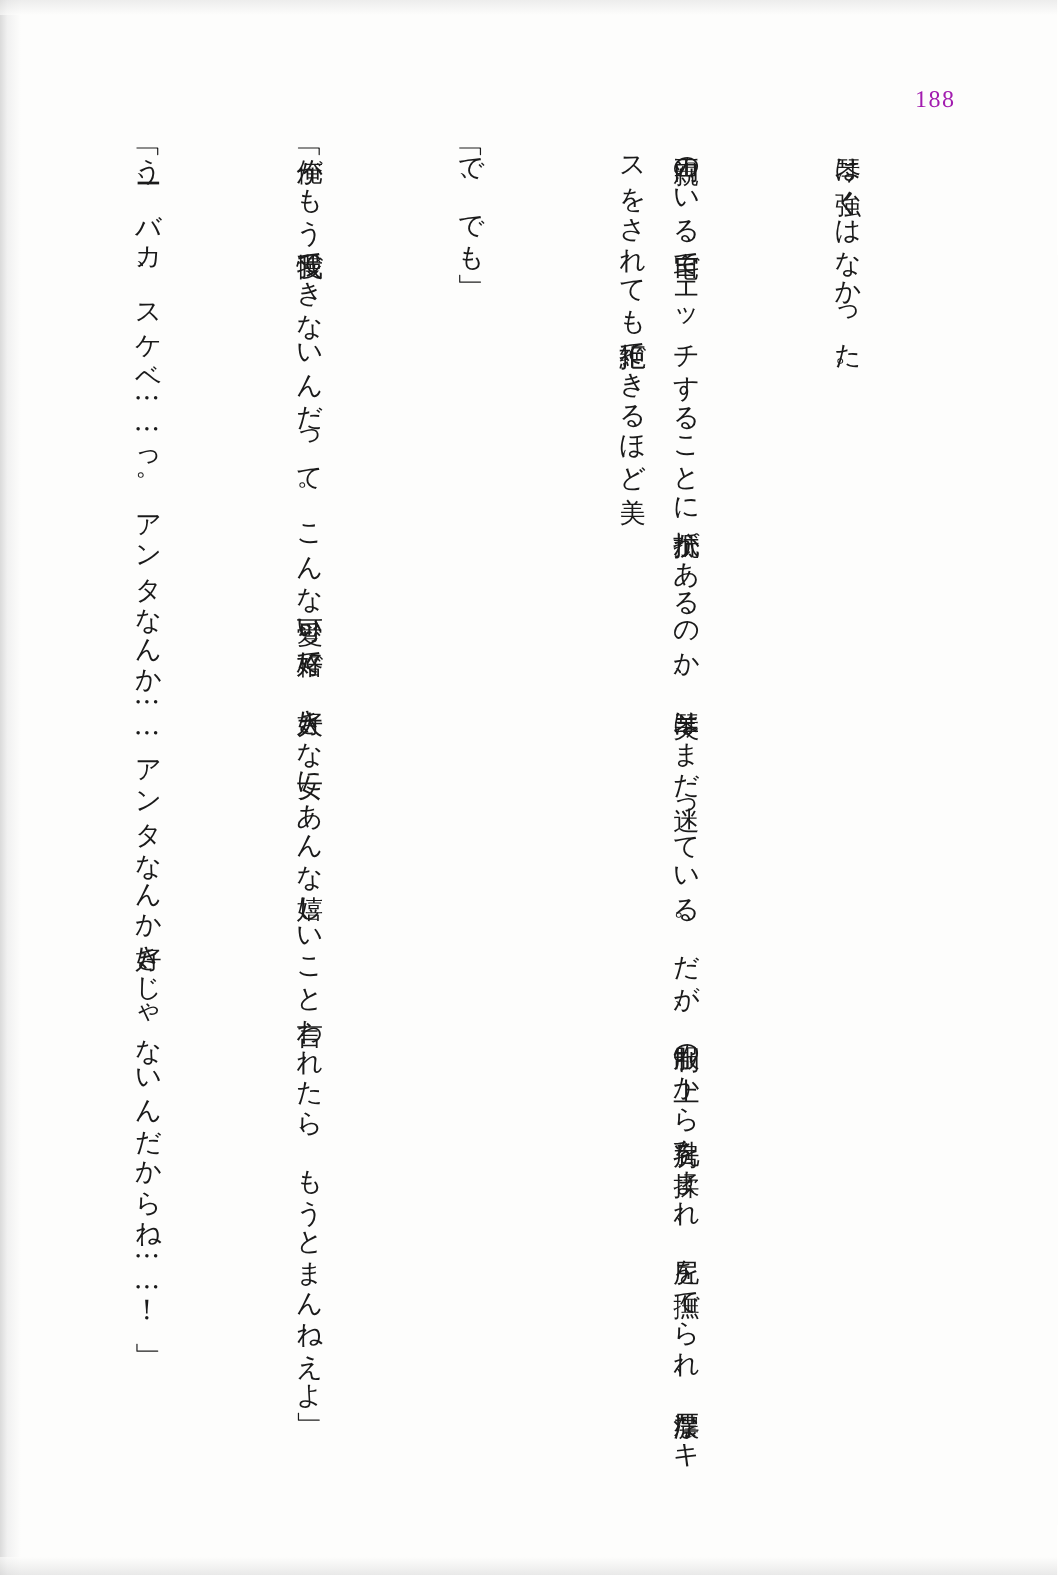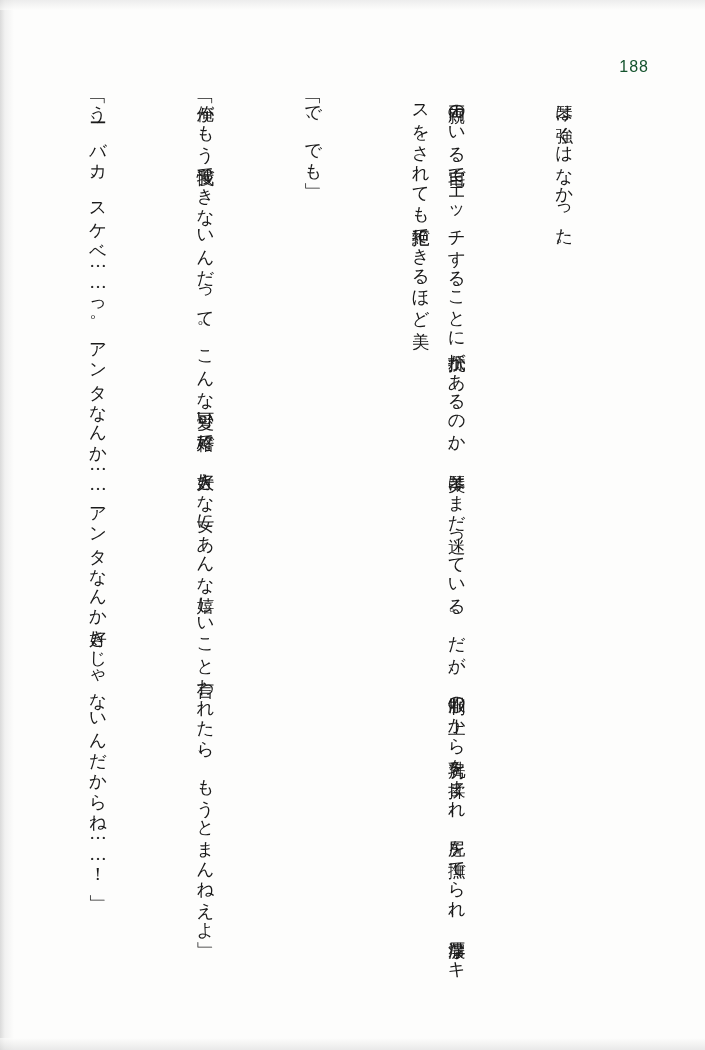--- a/index.html
+++ b/index.html
@@ -34,25 +34,25 @@
   .edge-bottom {
     position: absolute;
     left: 0; bottom: 0;
     width: 100%; height: 12px;
     background: linear-gradient(to top, #dcdcdc 0%, #fdfdfc 100%);
     opacity: .6;
   }
   .page-number {
     position: absolute;
     top: 58px;
-    right: 56px;
+    right: 68px;
     font-size: 16px;
     letter-spacing: 1px;
-    color: #14532d;
-    font-family: Liberation Sans, sans-serif;
+    color: #a21caf;
+    font-family: Liberation Serif, serif;
   }
   .body-text {
     position: absolute;
     top: 92px;
     right: 52px;
     left: 52px;
     bottom: 70px;
     writing-mode: vertical-rl;
     text-orientation: upright;
     font-size: 17.5px;

